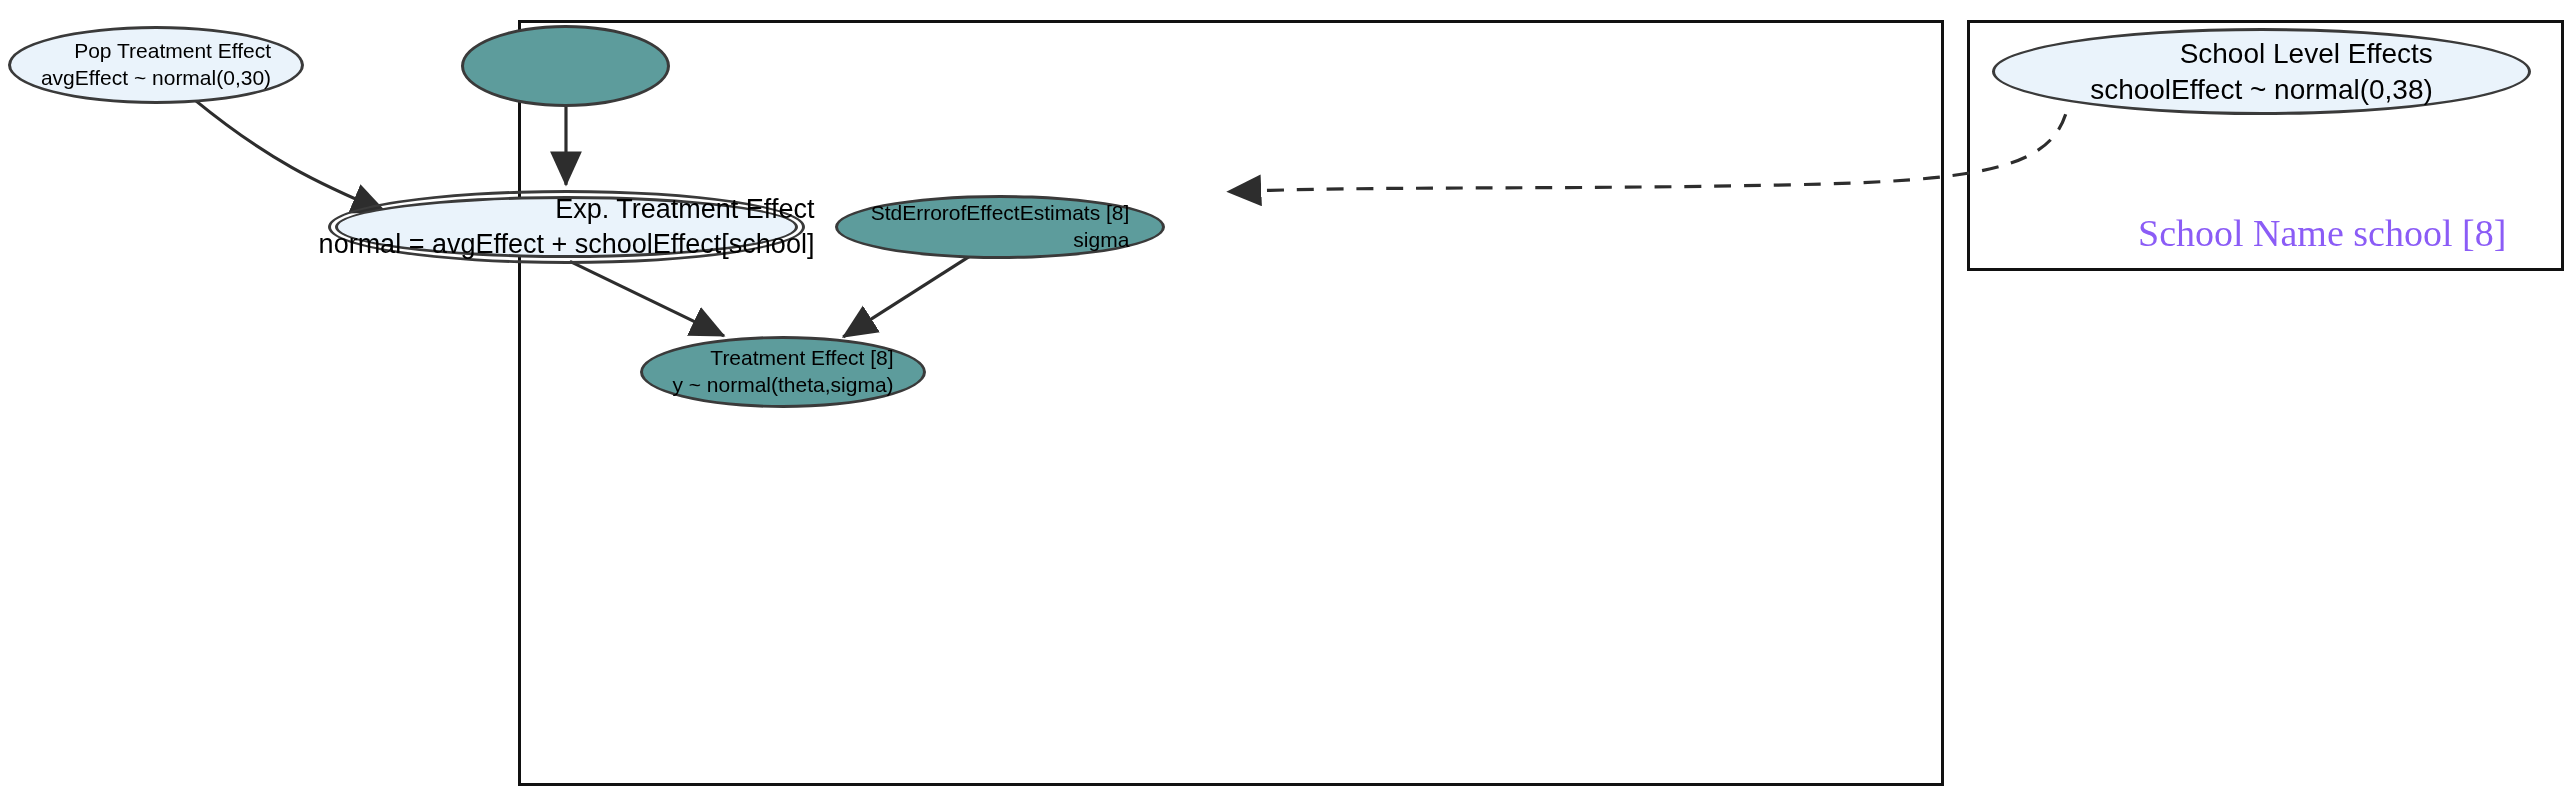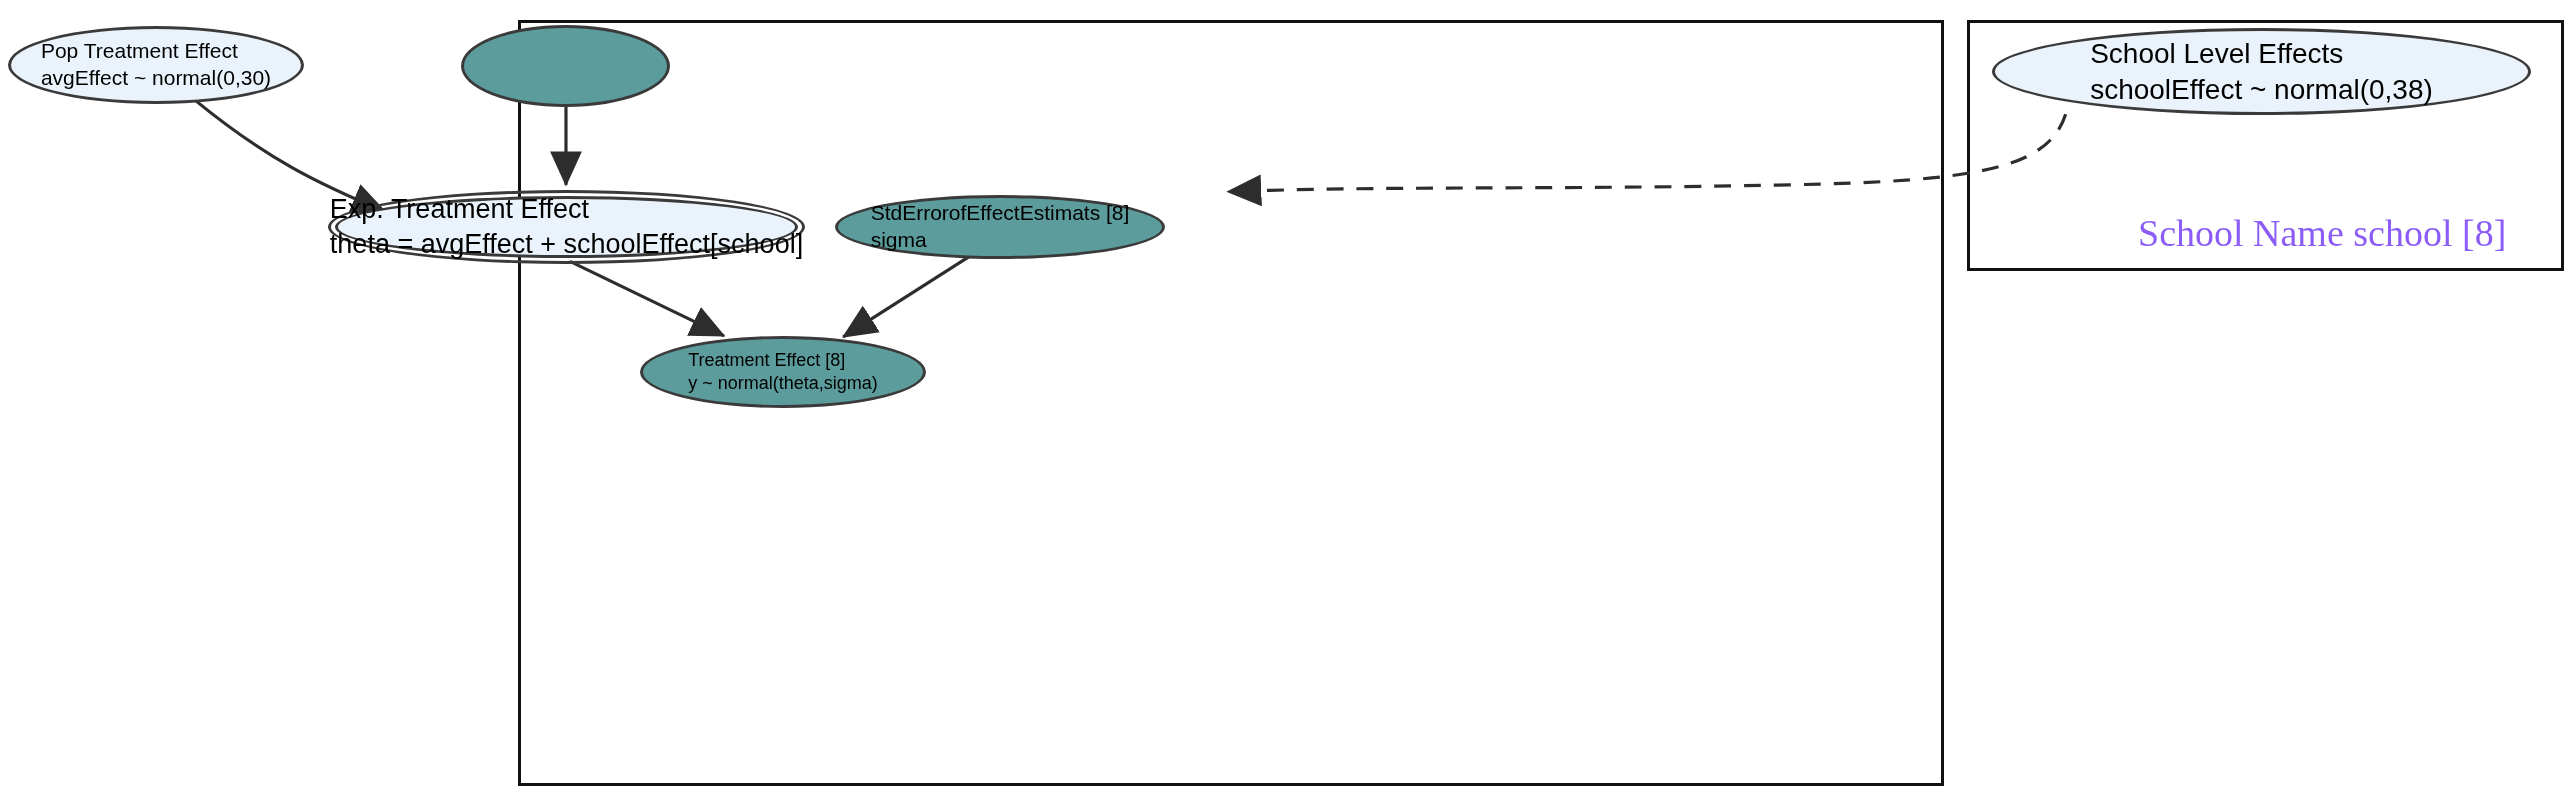--- a/index.html
+++ b/index.html
@@ -6,21 +6,21 @@
   body{width:2576px;height:805px;font-family:"Liberation Sans",sans-serif;}
   #stage{position:relative;width:2576px;height:805px;overflow:hidden;background:#fff;}
   #wires{position:absolute;left:0;top:0;width:2576px;height:805px;}
   .plate{position:absolute;border:3px solid #111;background:transparent;box-sizing:border-box;}
   .plate-label{position:absolute;font-family:"Liberation Serif",serif;color:#8b5cf6;white-space:nowrap;}
   .node{position:absolute;display:flex;align-items:center;justify-content:center;box-sizing:border-box;}
   .ell{position:absolute;left:0;top:0;width:100%;height:100%;border-radius:50%;box-sizing:border-box;}
   .ell.latent{background:#eaf3fb;border:3px solid #3a3a3a;}
   .ell.obs{background:#5d9c9c;border:3px solid #3a3a3a;}
   .ell.outer{background:transparent;border:3px solid #3a3a3a;}
-  .node .lbl{position:relative;z-index:3;text-align:left;line-height:1.28;color:#000;
+  .node .lbl{position:relative;z-index:3;text-align:right;line-height:1.28;color:#000;
     font-family:"Liberation Sans",sans-serif;white-space:nowrap;}
   .lbl .l1,.lbl .l2{display:block;}
 </style>
 </head>
 <body>
 
 <div id="stage">
 
   <div class="plate" style="left:518px;top:20px;width:1426px;height:766px;"></div>
 
@@ -58,35 +58,35 @@
 
   <div class="node" style="left:461px;top:25px;width:209px;height:82px;">
     <div class="ell obs"></div>
   </div>
 
   <div class="node" style="left:328px;top:190px;width:477px;height:74px;">
     <div class="ell outer"></div>
     <div class="ell latent" style="left:7px;top:6px;width:463px;height:62px;"></div>
     <div class="lbl" style="font-size:27px;">
       <span class="l1">Exp. Treatment Effect</span>
-      <span class="l2">theta = avgEffect + schoolEffect[school]</span>
+      <span class="l2">normal = avgEffect + schoolEffect[school]</span>
     </div>
   </div>
 
   <div class="node" style="left:835px;top:195px;width:330px;height:64px;">
     <div class="ell obs"></div>
     <div class="lbl" style="font-size:21px;">
       <span class="l1">StdErrorofEffectEstimats [8]</span>
       <span class="l2">sigma</span>
     </div>
   </div>
 
   <div class="node" style="left:640px;top:336px;width:286px;height:72px;">
     <div class="ell obs"></div>
-    <div class="lbl" style="font-size:18px;">
+    <div class="lbl" style="font-size:21px;">
       <span class="l1">Treatment Effect [8]</span>
       <span class="l2">y ~ normal(theta,sigma)</span>
     </div>
   </div>
 
   <div class="node" style="left:1992px;top:28px;width:539px;height:87px;">
     <div class="ell latent"></div>
     <div class="lbl" style="font-size:28px;">
       <span class="l1">School Level Effects</span>
       <span class="l2">schoolEffect ~ normal(0,38)</span>

